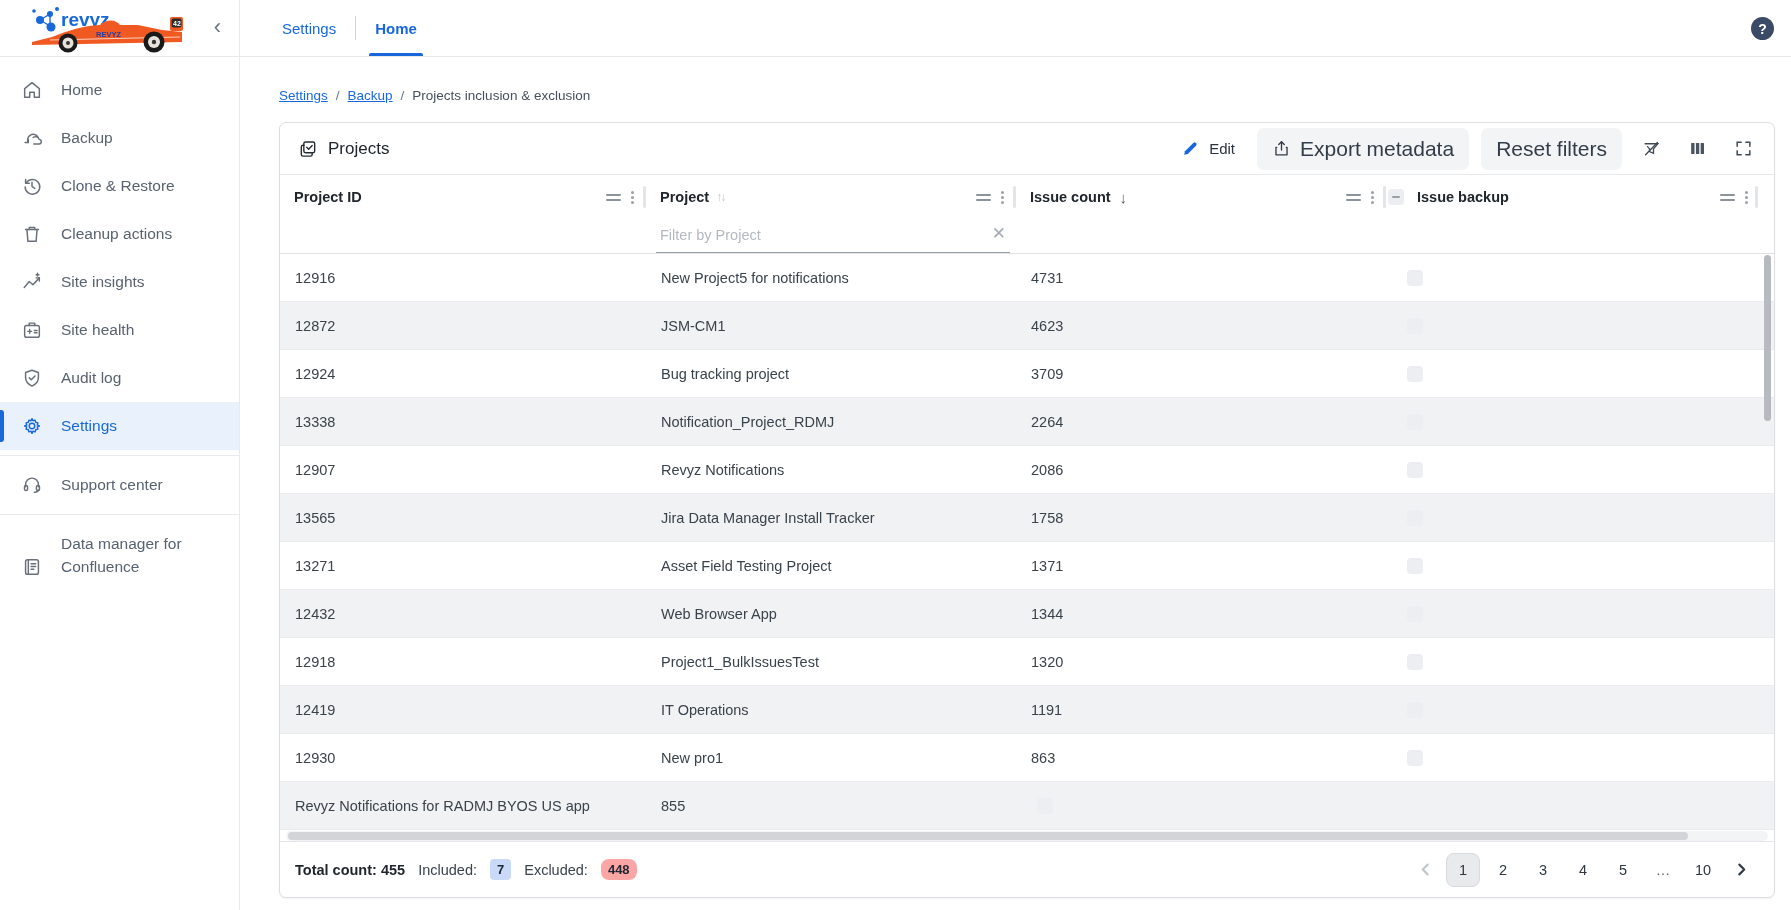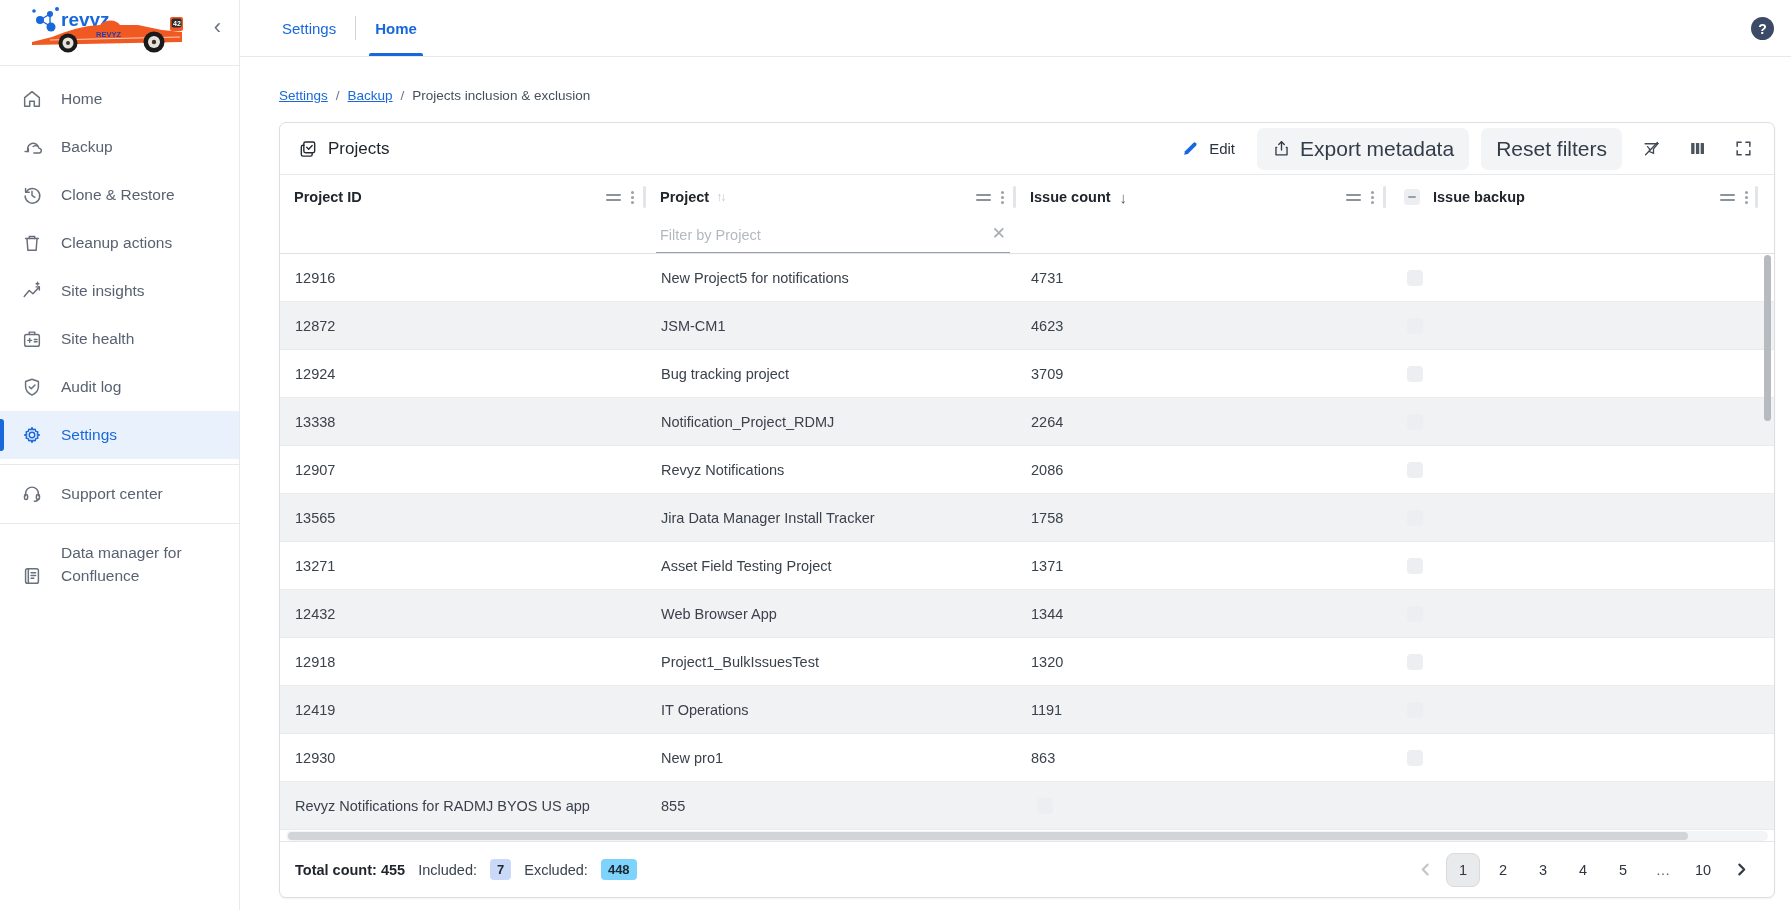--- a/index.html
+++ b/index.html
@@ -2,21 +2,21 @@
 <html><head>
 <meta charset="utf-8">
 <style>
   * { margin:0; padding:0; box-sizing:border-box; }
   html,body { background:#fff; }
   body { font-family:"Liberation Sans", sans-serif; color:#39424b; }
   .app { width:1791px; height:910px; display:flex; overflow:hidden; background:#fff; }
 
   
   .sidebar { width:240px; min-width:240px; height:100%; border-right:1px solid #e7e9eb; background:#fff; display:flex; flex-direction:column; }
-  .logo-row { height:66px; border-bottom:1px solid #e7e9eb; position:relative;text-decoration:underline; }
+  .logo-row { height:57px; border-bottom:1px solid #e7e9eb; position:relative;text-decoration:underline; }
   .collapse-btn { position:absolute; right:18px; top:16px; font-size:22px; line-height:22px; color:#6b7480; cursor:pointer; }
   .brandmark { position:absolute; left:30px; top:4px; }
   .nav { margin-top:9px; }
   .nav-item { height:48px; display:flex; align-items:center; gap:18px; padding-left:21px; font-size:15.5px; color:#586270; position:relative; cursor:pointer; }
   .nav-item svg { width:22px; height:22px; flex:0 0 22px; stroke:#69707a; fill:none; stroke-width:1.6; stroke-linecap:round; stroke-linejoin:round; }
   .nav-item.selected { background:#e9f1fc; color:#1868db; }
   .nav-item.selected svg { stroke:#1868db; }
   .nav-item.selected::before { content:""; position:absolute; left:0; top:8px; width:4px; height:32px; background:#1868db; border-radius:0 3px 3px 0; }
   .sdivider { height:1px; background:#e8e9eb; margin:5px 0; }
   .nav-item.two-line { height:auto; padding-top:12px; padding-bottom:12px; align-items:flex-end; }
@@ -80,21 +80,21 @@
   .hscroll .thumb { position:absolute; left:2px; top:1px; height:8px; width:1400px; border-radius:4px; background:#d2d4d8; cursor:pointer; }
   .vscroll { position:absolute; right:3px; top:132px; width:7px; height:655px; }
   .vscroll .thumb { position:absolute; top:0; left:0; width:7px; height:166px; border-radius:4px; background:#b7babf; cursor:pointer; }
 
   
   .card-footer { margin-top:auto; border-top:1px solid #e4e6e9; flex:1; display:flex; align-items:center; padding:0 18px 0 15px; }
   .totals { display:flex; align-items:center; gap:13px; font-size:14.5px; color:#3a434e; }
   .totals .bold { font-weight:bold; color:#1f242b; }
   .badge { font-size:13px; font-weight:bold; color:#1d2733; border-radius:4px; padding:3px 7px; }
   .badge.included { background:#cbd9f8; }
-  .badge.excluded { background:#7dd3fc; }
+  .badge.excluded { background:#fca5a5;border-radius:8px; }
   .pager { margin-left:auto; display:flex; align-items:center; gap:6px; }
   .page-btn { min-width:34px; height:34px; display:flex; align-items:center; justify-content:center; font-size:14.5px; color:#2d353e; cursor:pointer; border-radius:8px; padding:0 6px; }
   .page-btn.active { background:#e9eaec; border:1px solid #d8dadd; }
   .page-btn.ellipsis { color:#5a636e; cursor:default; }
   .pg-arrow { width:30px; height:34px; display:flex; align-items:center; justify-content:center; cursor:pointer; }
   .pg-arrow svg { width:13px; height:13px; fill:none; stroke-width:2; stroke-linecap:round; stroke-linejoin:round; }
   .pg-arrow.prev svg { stroke:#c3c7cc; }
   .pg-arrow.next svg { stroke:#333b45; }
 
   
@@ -345,21 +345,21 @@
                     <i></i>
                   </span>
                 <span class="col-menu">
                     <i></i>
                     <i></i>
                     <i></i>
                   </span>
               </span>
               <span class="sep"></span>
             </div>
-            <div class="hcell" style="padding-left:18px; gap:13px;">
+            <div class="hcell" style="padding-left:2px; gap:13px;">
               <span class="cbx indet"></span>
               <span class="hlabel">Issue backup</span>
               <span class="h-tools" style="padding-right:26px;">
                 <span class="drag-handle">
                     <i></i>
                     <i></i>
                   </span>
                 <span class="col-menu">
                     <i></i>
                     <i></i>

